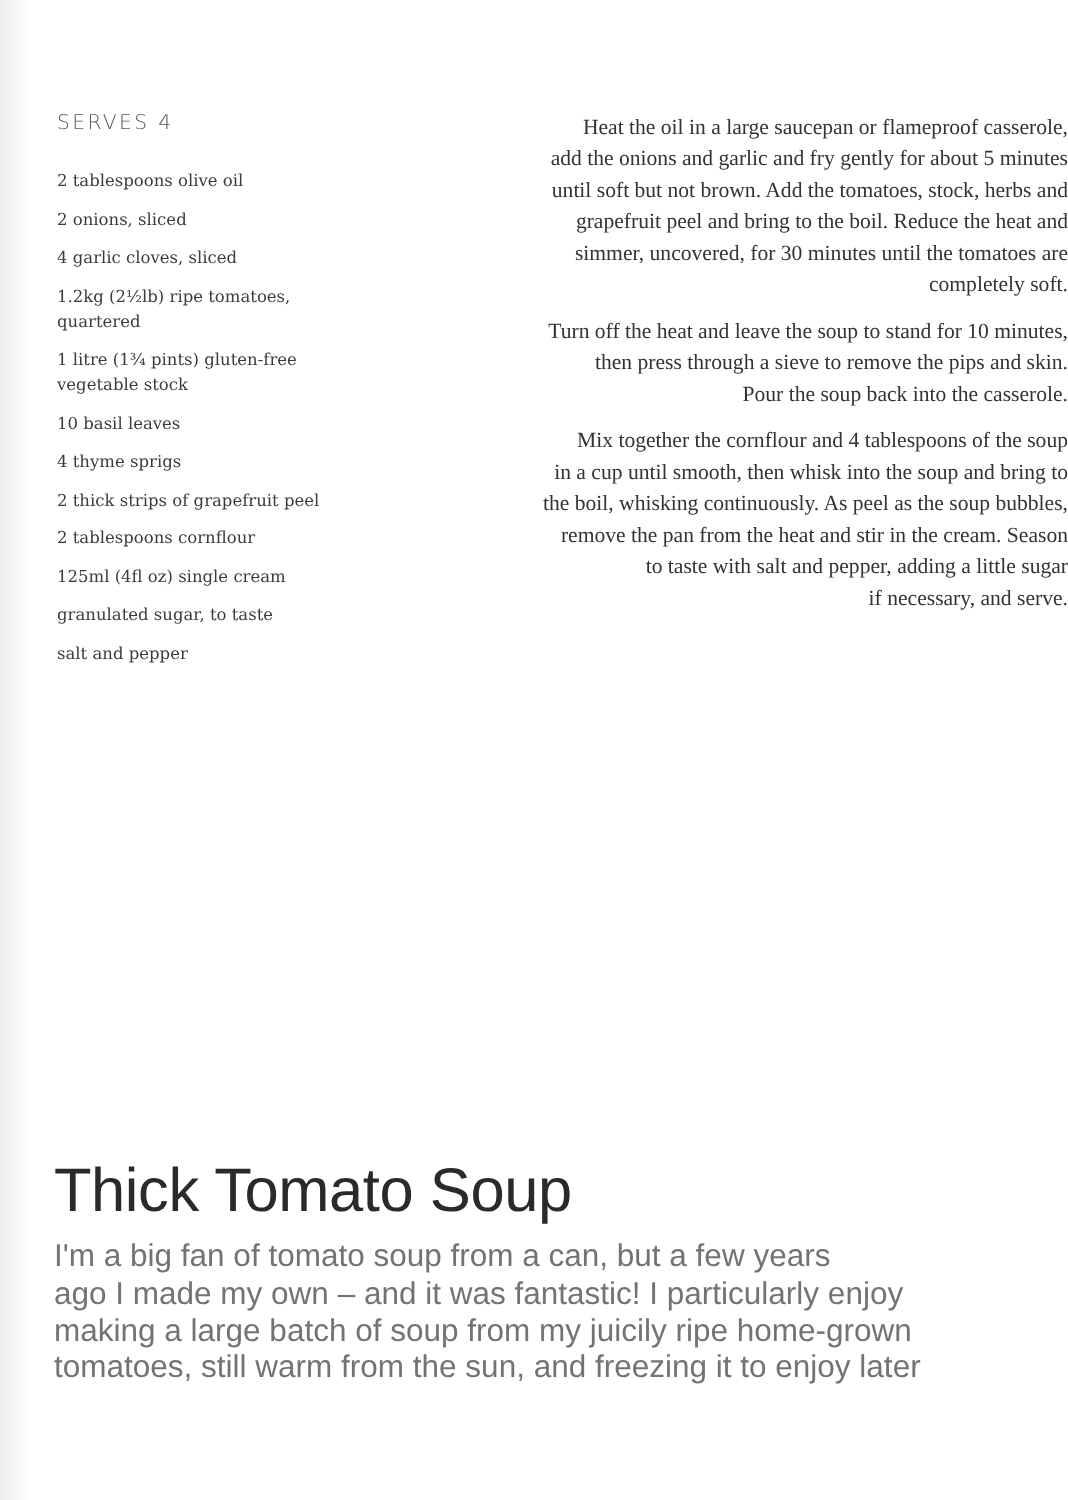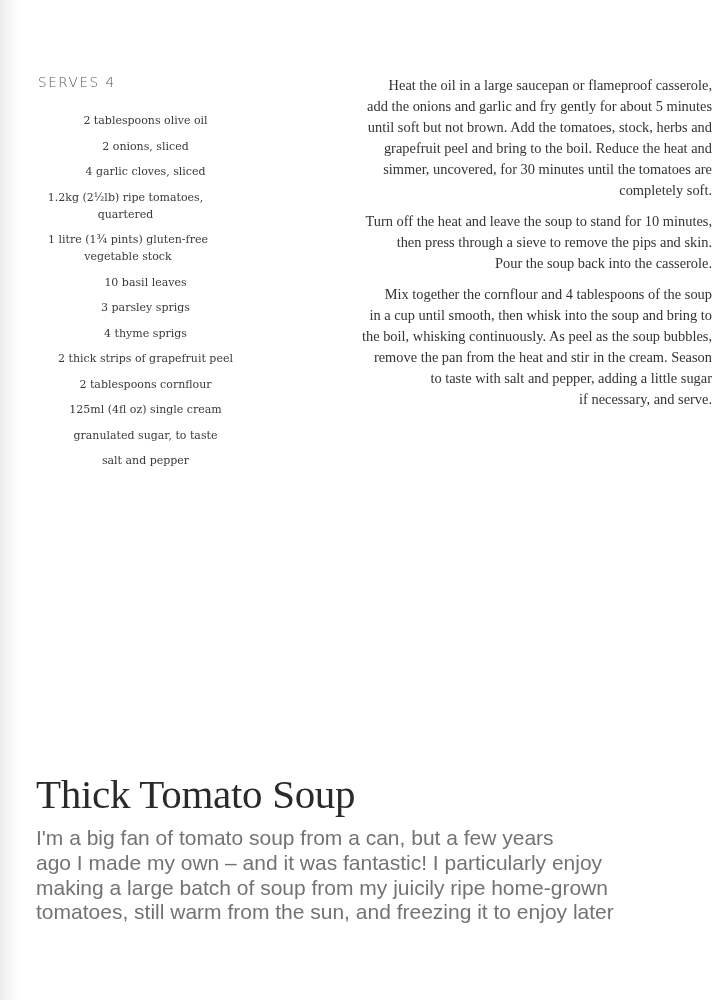--- a/index.html
+++ b/index.html
@@ -12,30 +12,30 @@
   .serves {
     position:absolute; left:38px; top:74px;
     font-family:"DejaVu Sans", sans-serif;
     font-size:13.5px; letter-spacing:1.6px; color:#555; font-weight:300;text-align:right;
   }
   .ingredients {
     position:absolute; left:38px; top:112px; width:215px;
     list-style:none; margin:0; padding:0;
     font-family:"DejaVu Serif", serif; font-size:11px; color:#3a3a3a;
   }
-  .ingredients li { line-height:17px; margin-bottom:8.5px;text-align:center; }
+  .ingredients li { line-height:17px; margin-bottom:8.5px; }
   .method {
     position:absolute; left:260px; top:75px; width:452px;
     font-family:"Liberation Serif", serif; font-size:14.4px; color:#333;
   }
   .method p { margin:0 0 10px 0; line-height:21px;text-align:right; }
   .method .line { display:block; white-space:nowrap; }
   .title {
     position:absolute; left:36px; top:770px;
-    font-family:Liberation Serif, serif; font-size:41px; color:#2a2a2a; font-weight:normal;
+    font-family:Liberation Sans, sans-serif; font-size:41px; color:#2a2a2a; font-weight:normal;
     margin:0; letter-spacing:-0.3px;
   }
   .intro {
     position:absolute; left:36px; top:826px; width:560px;
     font-family:Liberation Sans, sans-serif; font-size:21px; font-weight:300; color:#737373;
     margin:0;
   }
   .intro .line { display:block; white-space:nowrap; line-height:24.8px; }
 </style>
 </head>
@@ -43,21 +43,20 @@
 
 <div class="serves">SERVES 4</div>
 
 <ul class="ingredients">
   <li>2 tablespoons olive oil</li>
   <li>2 onions, sliced</li>
   <li>4 garlic cloves, sliced</li>
   <li style="width:175px">1.2kg (2½lb) ripe tomatoes, quartered</li>
   <li style="width:180px">1 litre (1¾ pints) gluten-free vegetable stock</li>
   <li>10 basil leaves</li>
-  <li>3 parsley sprigs</li>
   <li>4 thyme sprigs</li>
   <li>2 thick strips of grapefruit peel</li>
   <li>2 tablespoons cornflour</li>
   <li>125ml (4fl oz) single cream</li>
   <li>granulated sugar, to taste</li>
   <li>salt and pepper</li>
 </ul>
 
 <div class="method">
   <p>

